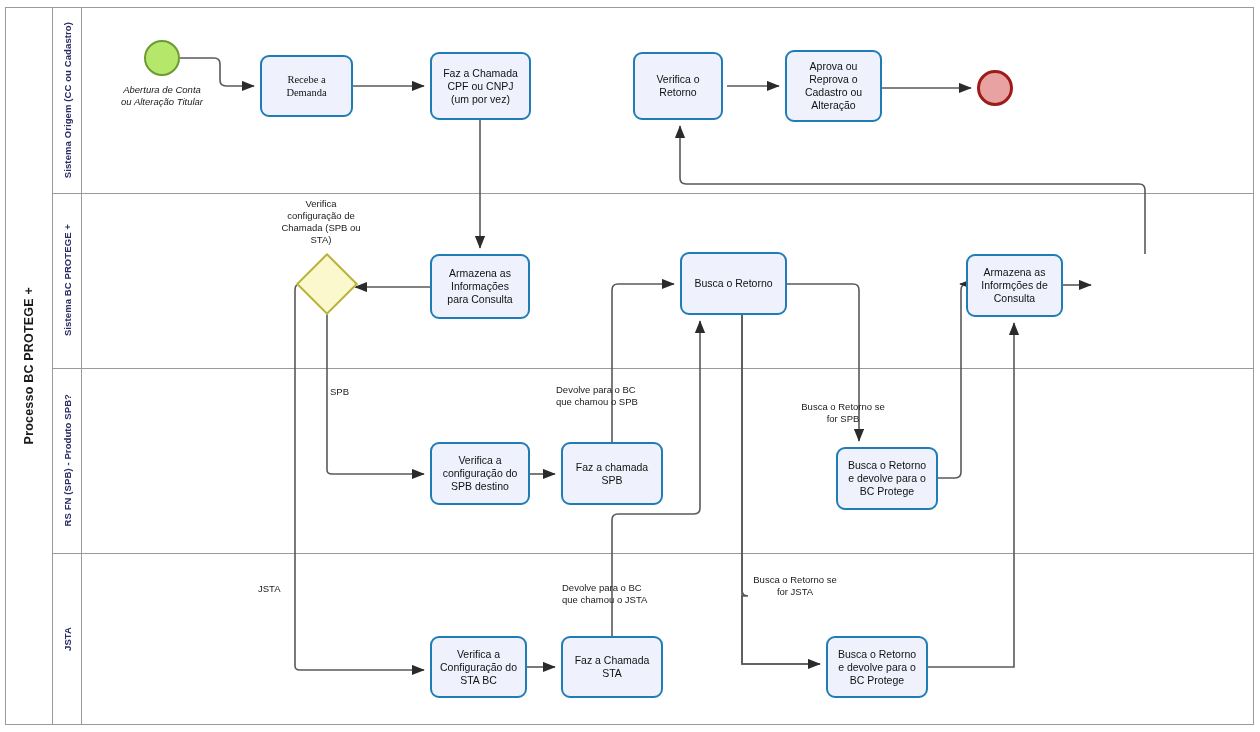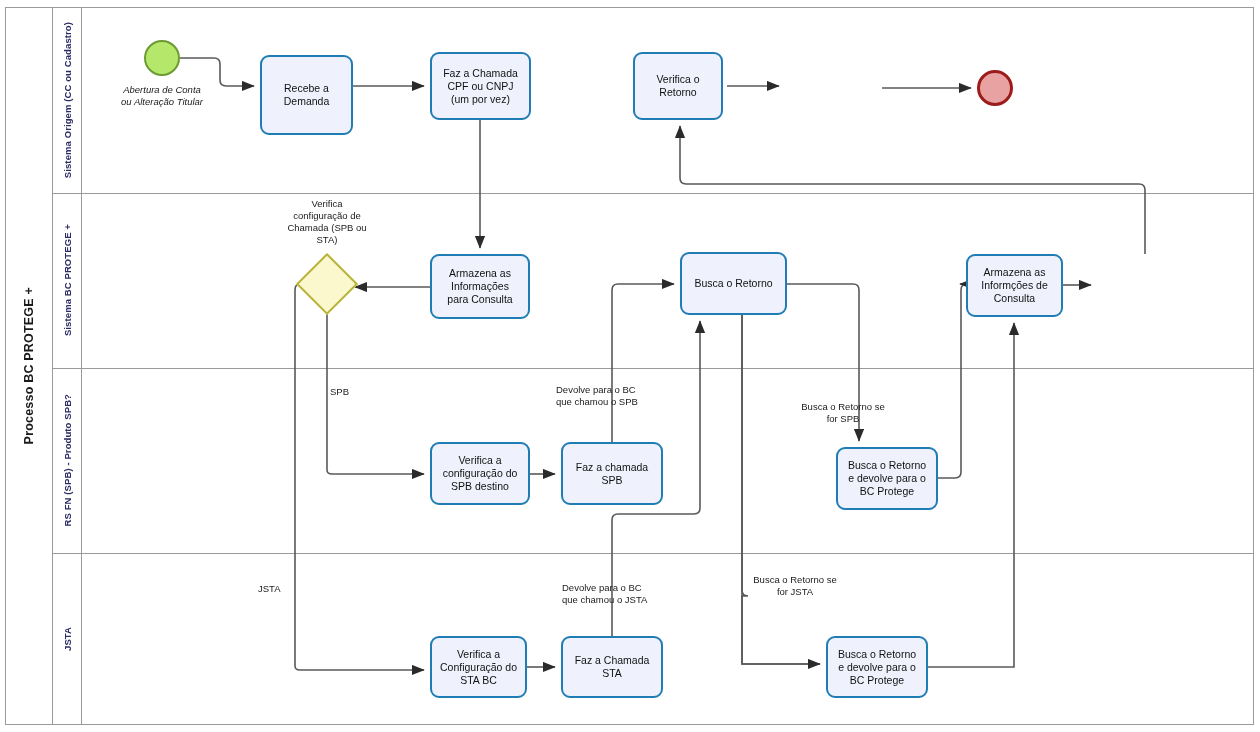--- a/index.html
+++ b/index.html
@@ -215,32 +215,36 @@
     </g>
   </svg>
 
   <div class="event start" style="left:144px;top:40px;width:36px;height:36px;"></div>
   <div class="node-label" style="left:83px;top:84px;width:158px;font-style:italic;">Abertura de Conta
 ou Alteração Titular</div>
 
   <div class="event end" style="left:977px;top:70px;width:36px;height:36px;"></div>
 
   <div class="gateway" style="left:305px;top:262px;width:44px;height:44px;"></div>
-  <div class="node-label" style="left:266px;top:198px;width:122px;">Verifica
+  <div class="node-label" style="left:260px;top:198px;width:122px;">Verifica
 configuração de
 Chamada (SPB ou
 STA)</div>
 
-  <div class="task" style="left:260px;top:55px;width:93px;height:80px;">Recebe a
+  <div class="task" style="left:260px;top:55px;width:93px;height:62px;font-family:Liberation Serif, serif;">Recebe a
 Demanda</div>
   <div class="task" style="left:430px;top:52px;width:101px;height:68px;">Faz a Chamada
 CPF ou CNPJ
 (um por vez)</div>
   <div class="task" style="left:633px;top:52px;width:90px;height:68px;">Verifica o
 Retorno</div>
+  <div class="task" style="left:785px;top:50px;width:97px;height:72px;">Aprova ou
+Reprova o
+Cadastro ou
+Alteração</div>
 
   <div class="task" style="left:430px;top:254px;width:100px;height:65px;">Armazena as
 Informações
 para Consulta</div>
   <div class="task" style="left:680px;top:252px;width:107px;height:63px;">Busca o Retorno</div>
   <div class="task" style="left:966px;top:254px;width:97px;height:63px;">Armazena as
 Informções de
 Consulta</div>
 
   <div class="task" style="left:430px;top:442px;width:100px;height:63px;">Verifica a

